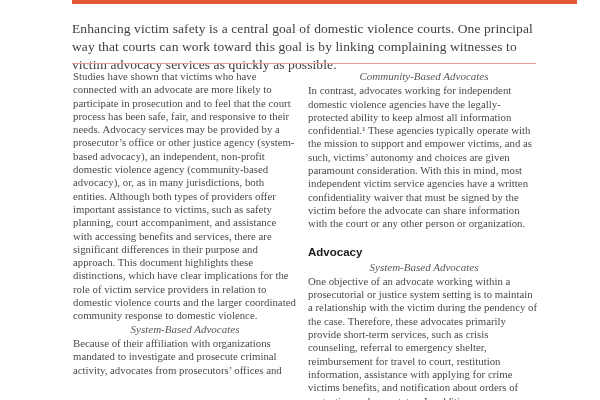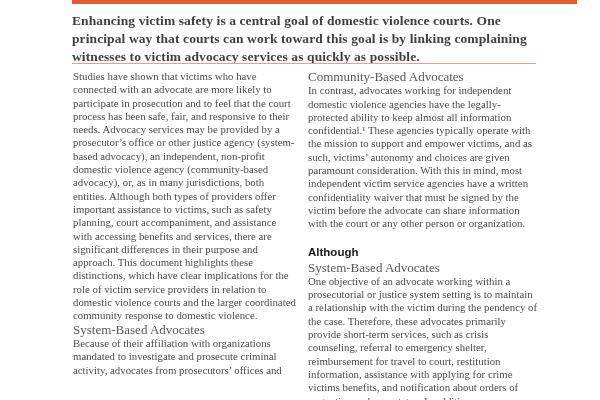--- a/index.html
+++ b/index.html
@@ -18,28 +18,27 @@
   .top-bar {
     position: absolute;
     top: 0;
     left: 72px;
     width: 505px;
     height: 4px;
     background: var(--accent-bar, #E15A33);
   }
   .intro {
     position: absolute;
-    top: 12px;
+    top: 20px;
     left: 72px;
     width: 466px;
     font-size: 13.5px;
     line-height: 18px;
     color: var(--intro-text, #3E4044);
     letter-spacing: 0.1px;
-    font-weight: bold;
   }
   .divider {
     position: absolute;
     top: 63px;
     left: 72px;
     width: 464px;
     height: 1px;
     background: var(--divider-line, #E5A18F);
   }
   .columns {
@@ -62,23 +61,25 @@
   .section-heading {
     margin: 15px 0 2px 0;
     font-family: "Liberation Sans", sans-serif;
     font-weight: bold;
     font-size: 11.5px;
     line-height: 13px;
     color: var(--heading-text, #1B1B1B);
   }
   .subsection-heading {
     margin: 0 0 1px 0;
-    font-size: 13px;
+    font-style: italic;
+    font-size: 11px;
     line-height: 13.3px;
     color: var(--subheading-text, #58585A);
+    text-align: center;
   }
 </style>
 </head>
 <body>
 
 <div class="page">
 
   <div class="top-bar"></div>
 
   <div class="intro">Enhancing victim safety is a central goal of domestic violence courts. One principal way that courts can work toward this goal is by linking complaining witnesses to victim advocacy services as quickly as possible.</div>
@@ -89,19 +90,19 @@
 
     <div class="col-left">
       <p class="body-par">Studies have shown that victims who have connected with an advocate are more likely to participate in prosecution and to feel that the court process has been safe, fair, and responsive to their needs. Advocacy services may be provided by a prosecutor’s office or other justice agency (system-based advocacy), an independent, non-profit domestic violence agency (community-based advocacy), or, as in many jurisdictions, both entities. Although both types of providers offer important assistance to victims, such as safety planning, court accompaniment, and assistance with accessing benefits and services, there are significant differences in their purpose and approach. This document highlights these distinctions, which have clear implications for the role of victim service providers in relation to domestic violence courts and the larger coordinated community response to domestic violence.</p>
       <p class="subsection-heading">System-Based Advocates</p>
       <p class="body-par">Because of their affiliation with organizations mandated to investigate and prosecute criminal activity, advocates from prosecutors’ offices and</p>
     </div>
 
     <div class="col-right">
       <p class="subsection-heading">Community-Based Advocates</p>
       <p class="body-par">In contrast, advocates working for independent domestic violence agencies have the legally-protected ability to keep almost all information confidential.¹ These agencies typically operate with the mission to support and empower victims, and as such, victims’ autonomy and choices are given paramount consideration. With this in mind, most independent victim service agencies have a written confidentiality waiver that must be signed by the victim before the advocate can share information with the court or any other person or organization.</p>
-      <h3 class="section-heading">Although</h3>
+      <h3 class="section-heading">Advocacy</h3>
       <p class="subsection-heading">System-Based Advocates</p>
       <p class="body-par">One objective of an advocate working within a prosecutorial or justice system setting is to maintain a relationship with the victim during the pendency of the case. Therefore, these advocates primarily provide short-term services, such as crisis counseling, referral to emergency shelter, reimbursement for travel to court, restitution information, assistance with applying for crime victims benefits, and notification about orders of protection and case status. In addition,</p>
     </div>
 
   </div>
 </div>
 
 </body></html>

